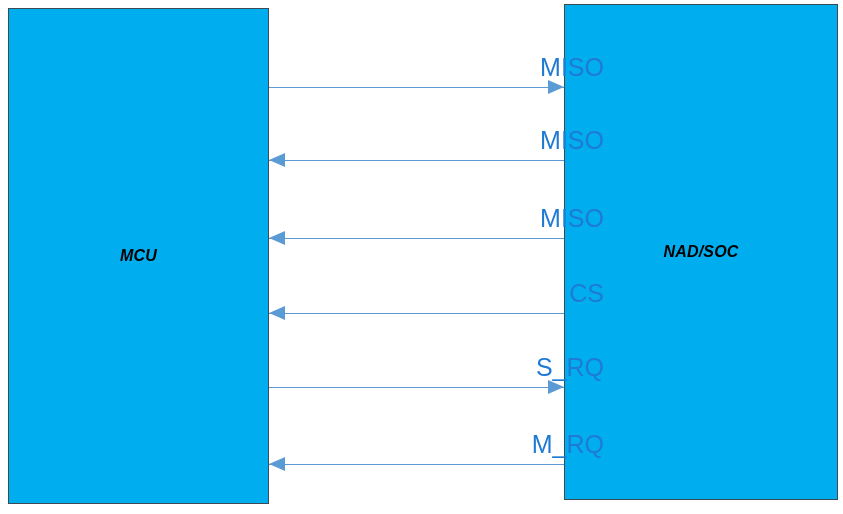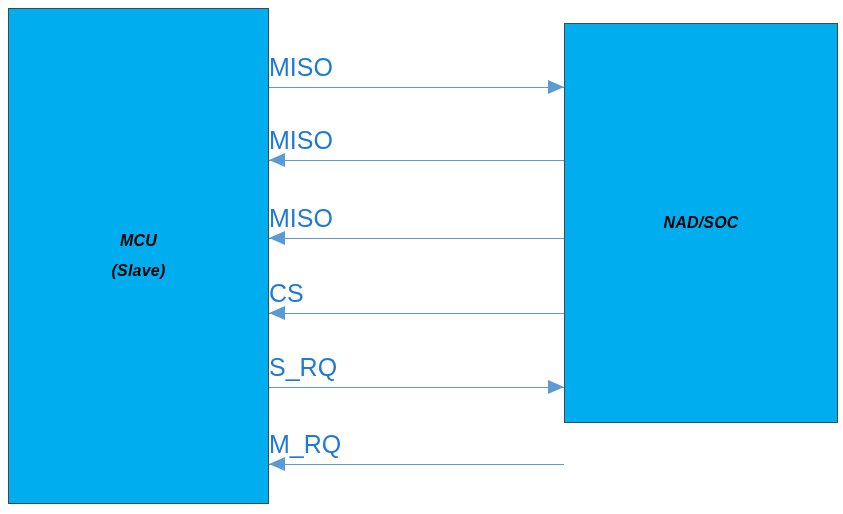--- a/index.html
+++ b/index.html
@@ -38,23 +38,23 @@
     font-style: italic;
   }
   #node-mcu {
     left: 8px;
     top: 8px;
     width: 261px;
     height: 496px;
   }
   #node-nad {
     left: 564px;
-    top: 23px;
+    top: 4px;
     width: 274px;
-    height: 400px;
+    height: 496px;
   }
 
   
   .signal {
     position: absolute;
     left: 269px;
     width: 295px;
     height: 0;
   }
   .sig-line {
@@ -79,35 +79,35 @@
   }
   .sig-head.left {
     left: 0;
     border-right: 16px solid #5B9BD5;
   }
   .sig-label {
     position: absolute;
     top: -35px;
     left: 0;
     width: 100%;
-    text-align: left;
+    text-align: right;
     color: #1F7AD4;
     font-size: 25px;
     line-height: 30px;
     white-space: nowrap;
+    padding-left: 40px;
   }
 </style>
 </head>
 <body>
 
 <div id="canvas">
 
   <div class="node" id="node-mcu">
     <div class="node-line">MCU</div>
-    <div class="node-line">(Slave)</div>
   </div>
 
   <div class="node" id="node-nad">
     <div class="node-line">NAD/SOC</div>
 
   </div>
 
   <div id="signal-layer">
       <div class="signal" style="top: 87px;">
         <div class="sig-line"></div>

